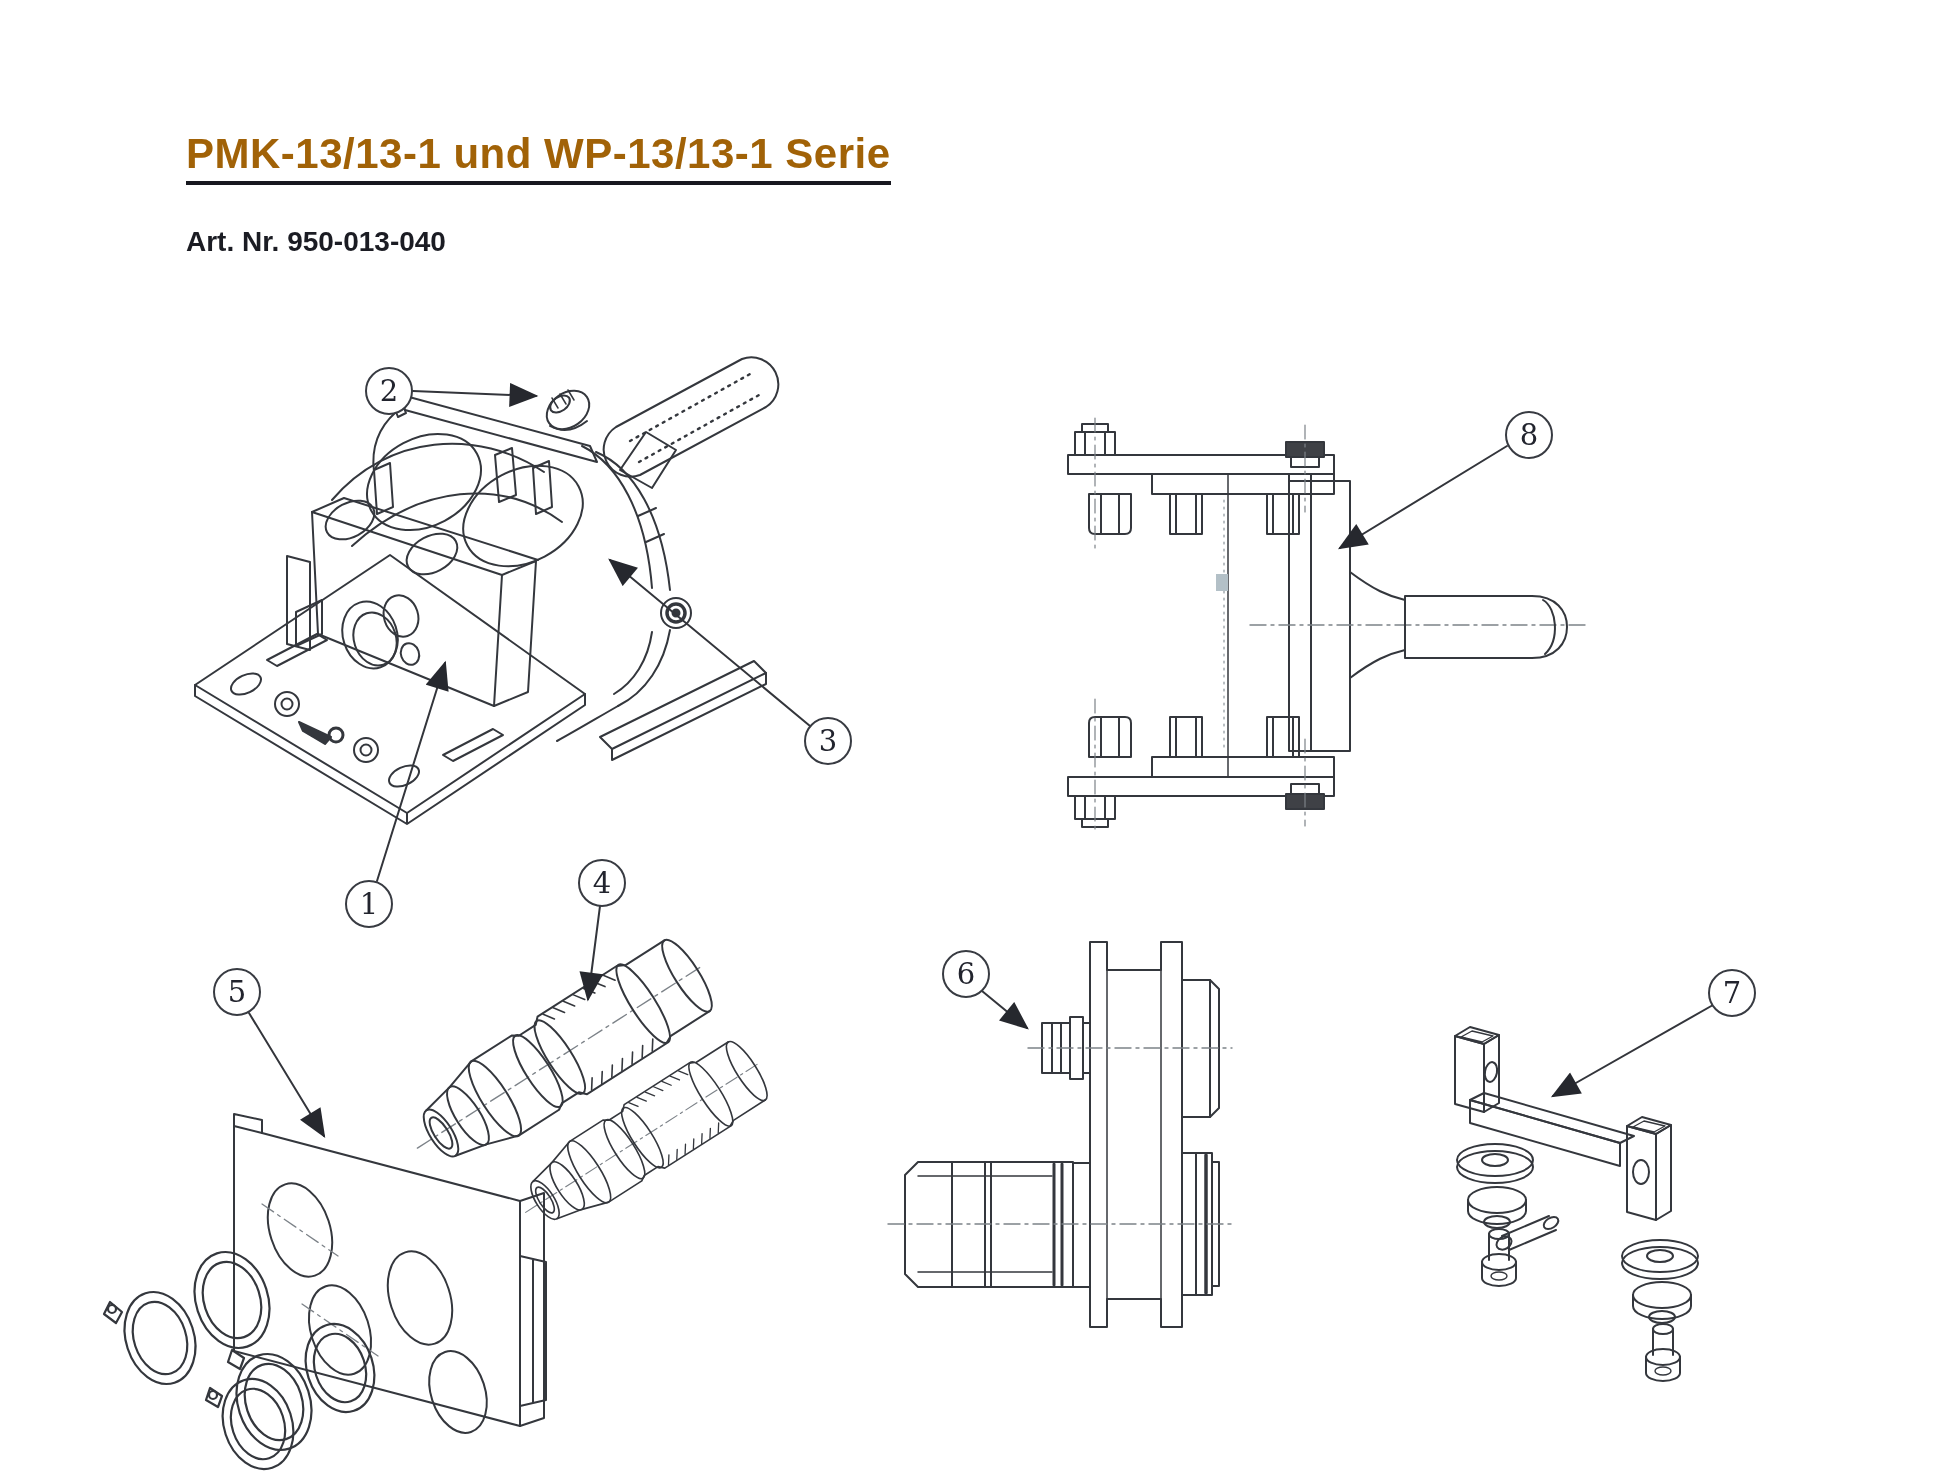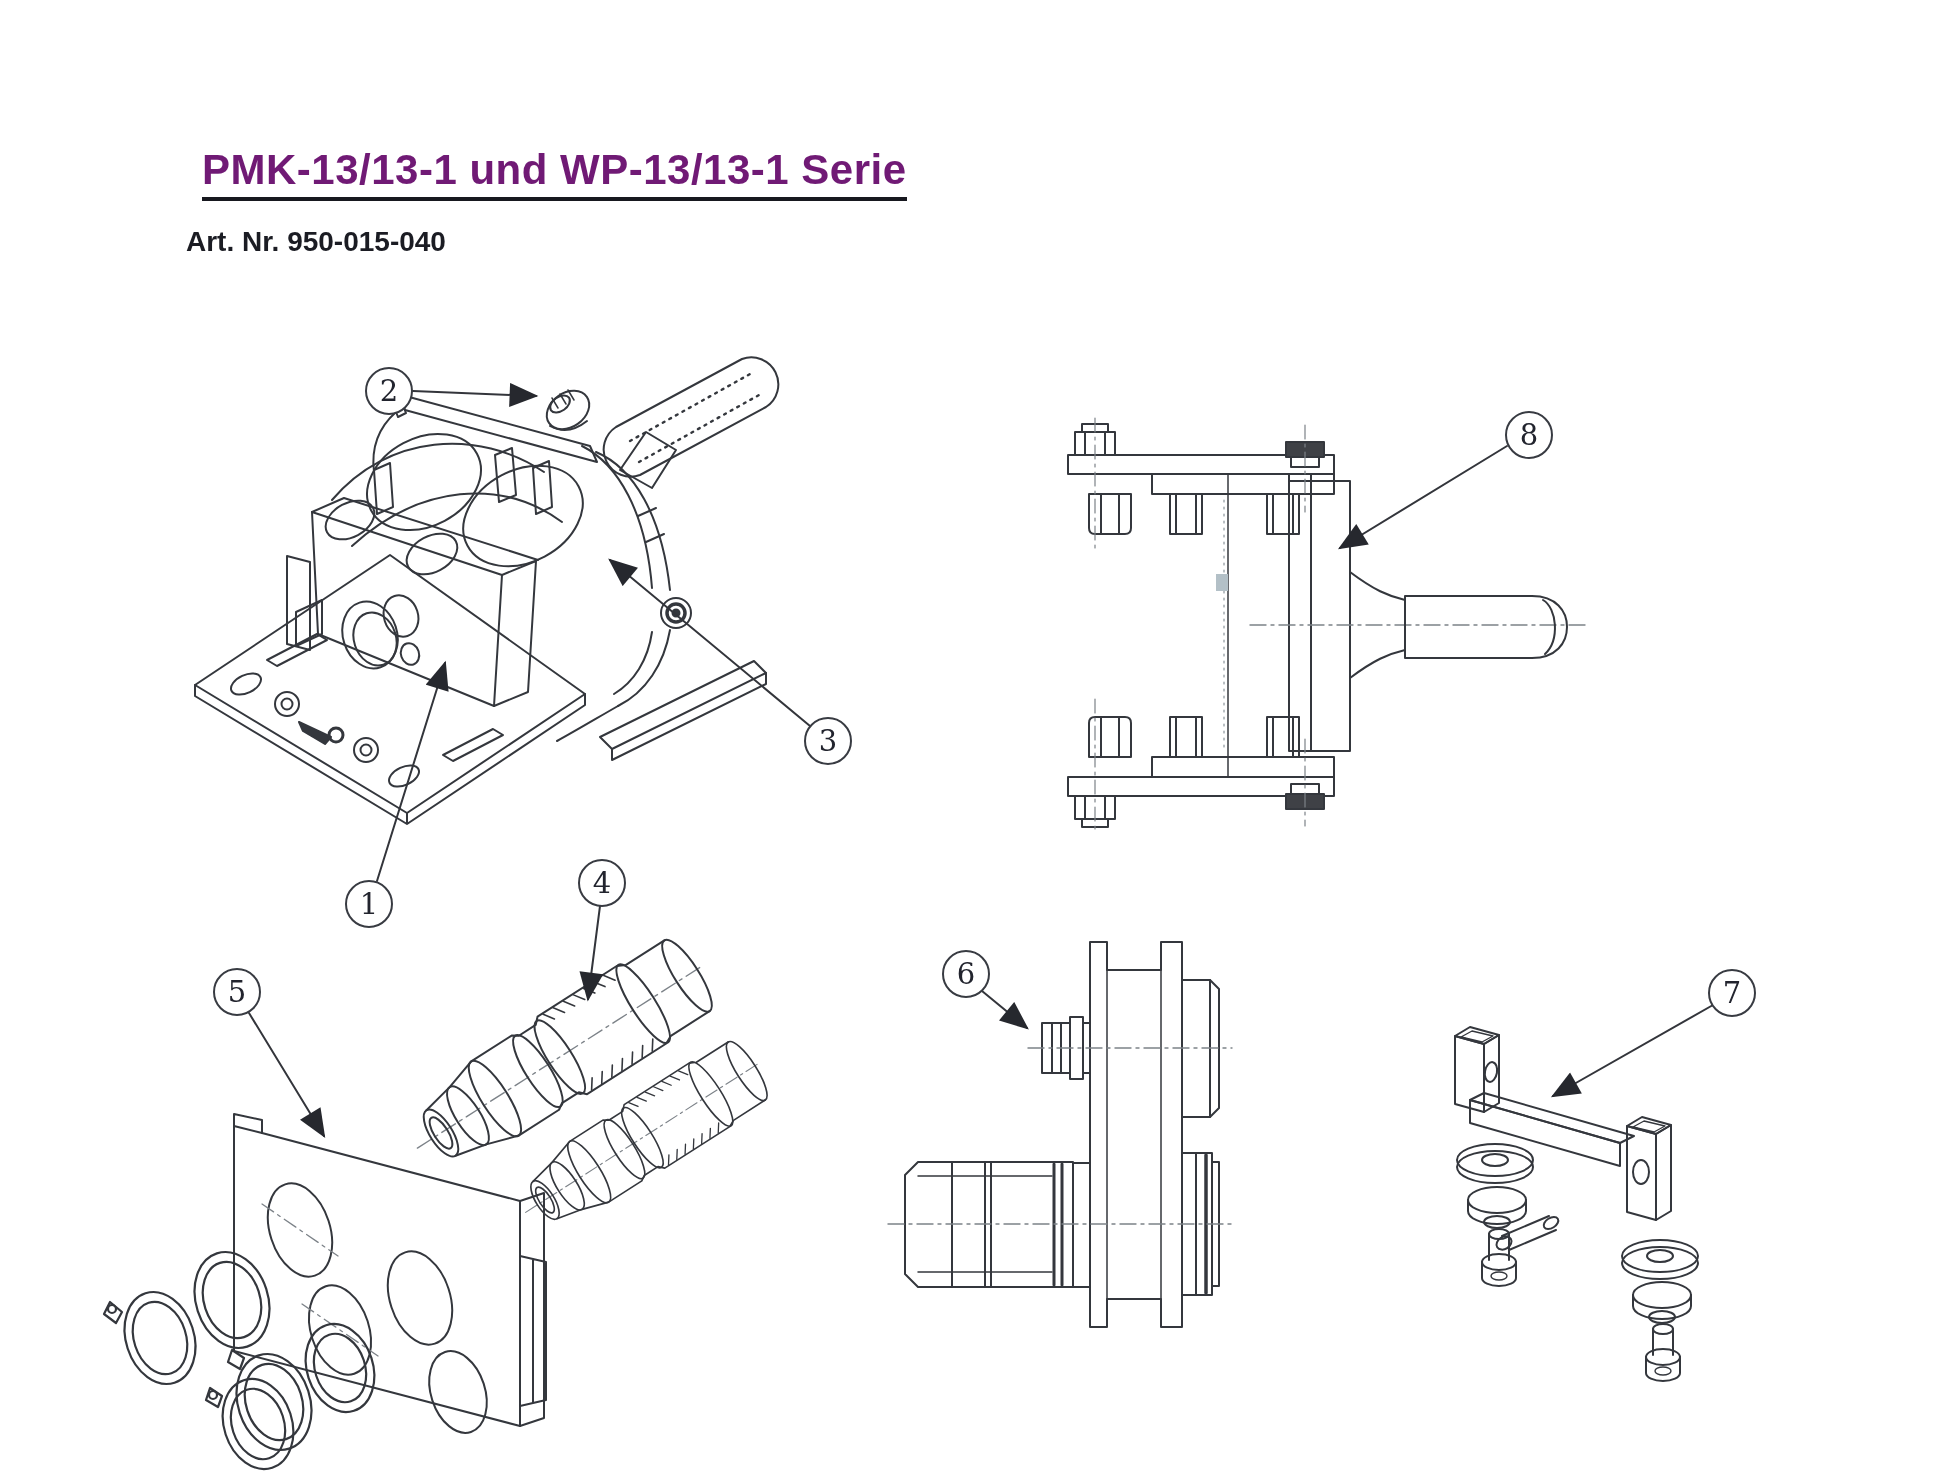--- a/index.html
+++ b/index.html
@@ -4,23 +4,23 @@
 <style>
   html,body{margin:0;padding:0;background:#ffffff;}
   .page{
     position:relative;
     width:1946px;height:1475px;
     background:#ffffff;
     font-family:"Liberation Sans", sans-serif;
     overflow:hidden;
   }
   .title{
-    position:absolute;left:186px;top:130px;margin:16px;
+    position:absolute;left:186px;top:130px;margin:0;
     font-size:42px;font-weight:bold;letter-spacing:.5px;
-    color:#701a75;
+    color:#a16207;
     border-bottom:4px solid #17181f;
     padding-bottom:3px;
     display:inline-block;
   }
   .subtitle{
     position:absolute;left:186px;top:226px;
     font-size:28px;font-weight:bold;color:#1b1c23;
   }
   .diagram-svg{position:absolute;left:0;top:0;}
   .callout{
@@ -32,21 +32,21 @@
     font-size:29px;color:#22242e;line-height:1;
   }
   svg *{vector-effect:none;}
 </style>
 </head>
 <body>
 
 <div class="page">
 
   <h1 class="title">PMK-13/13-1 und WP-13/13-1 Serie</h1>
-  <div class="subtitle">Art. Nr. 950-015-040</div>
+  <div class="subtitle">Art. Nr. 950-013-040</div>
 
   <svg class="diagram-svg" width="1946" height="1475" viewBox="0 0 1946 1475" fill="none" stroke="#34373d" stroke-width="2" stroke-linejoin="round" stroke-linecap="round">
 
     <defs>
       <marker id="ah" markerUnits="userSpaceOnUse" markerWidth="30" markerHeight="24" viewBox="0 0 12 10" refX="11" refY="5" orient="auto">
         <path d="M0,0 L12,5 L0,10 Z" fill="#26282e" stroke="none"></path>
       </marker>
 
       <g id="coupler-shape">
         <path d="M-28,0 H310" stroke="#7c8288" stroke-width="1.4" stroke-dasharray="16 5 3 5"></path>

